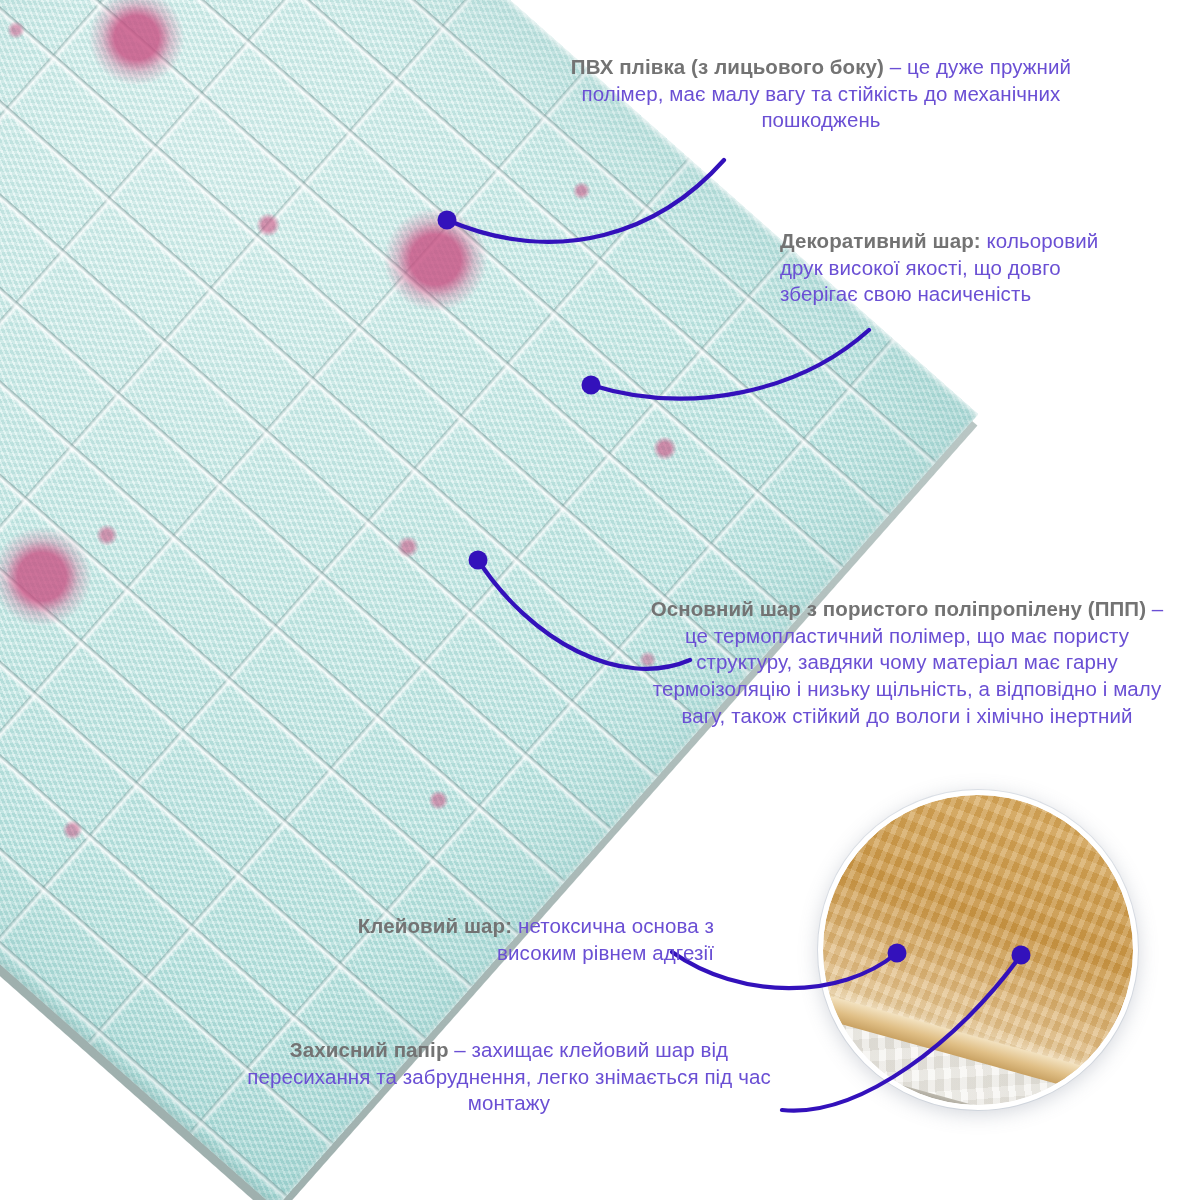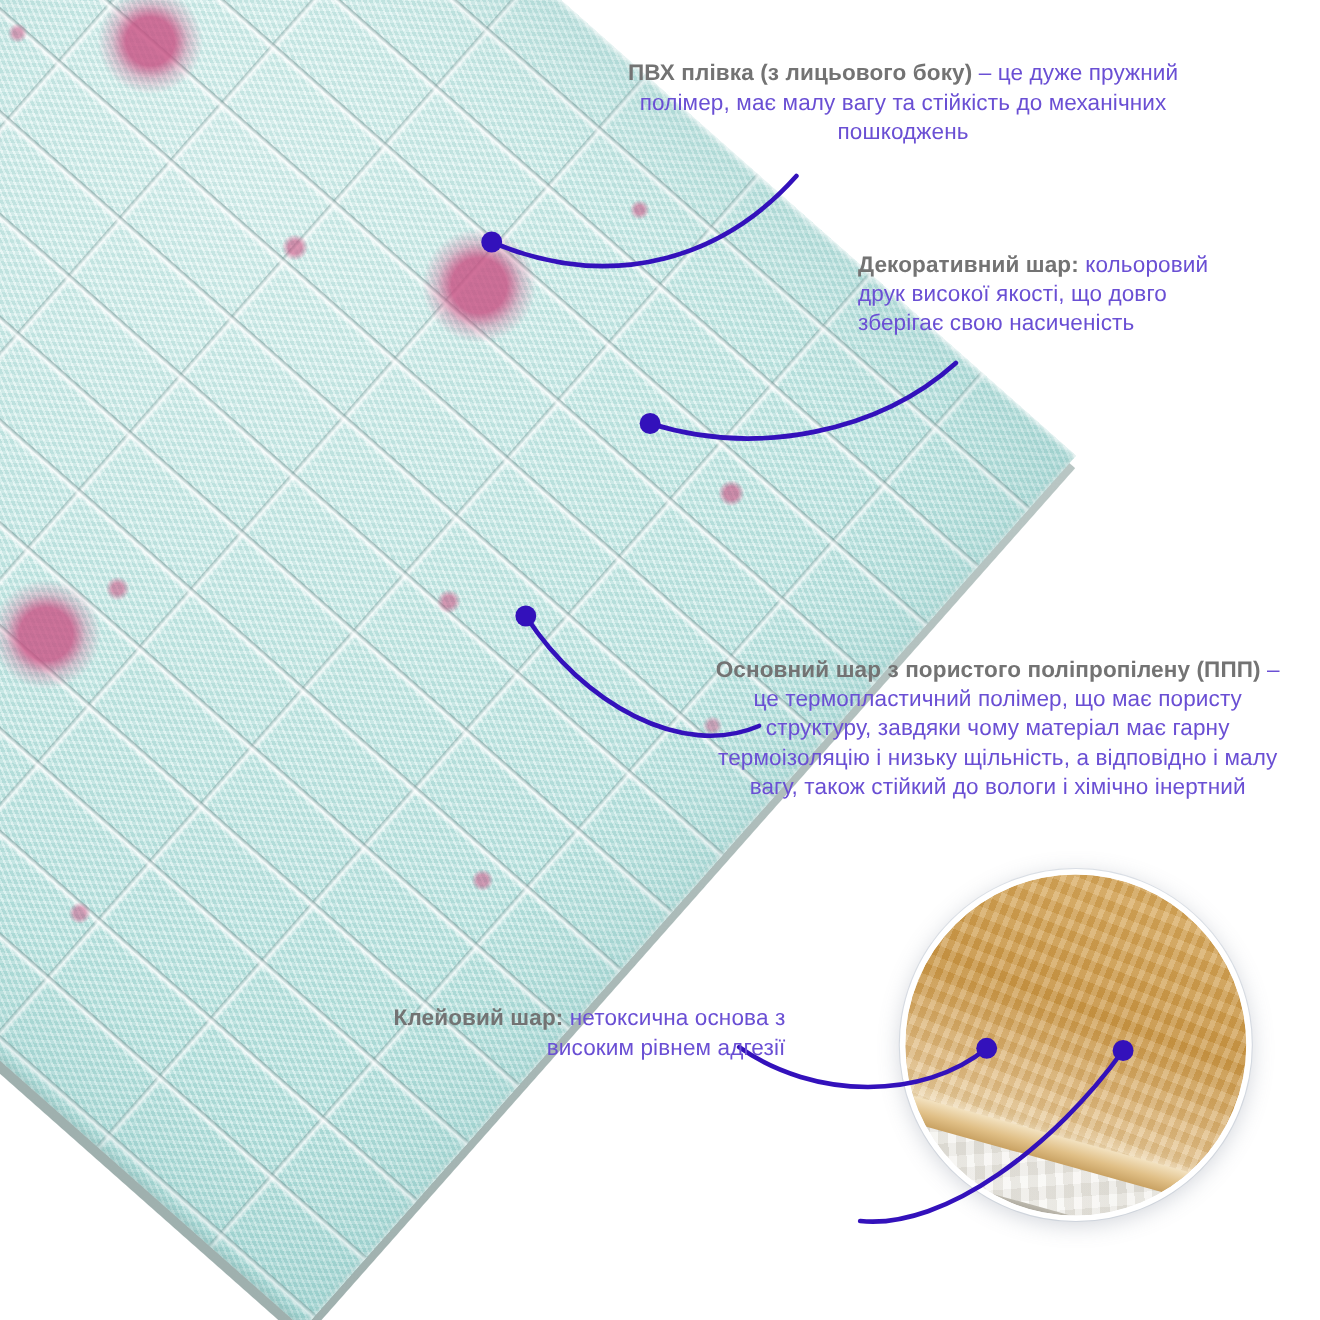--- a/index.html
+++ b/index.html
@@ -184,14 +184,17 @@
   </div>
 
   <div class="callout" id="callout-ppp">
     <b>Основний шар з пористого поліпропілену (ППП)</b><span> – це термопластичний полімер, що має пористу структуру, завдяки чому матеріал має гарну термоізоляцію і низьку щільність, а відповідно і малу вагу, також стійкий до вологи і хімічно інертний</span>
   </div>
 
   <div class="callout" id="callout-glue">
     <b>Клейовий шар:</b><span> нетоксична основа з високим рівнем адгезії</span>
   </div>
 
+  <div class="callout" id="callout-paper">
+    <b>Захисний папір</b><span> – захищає клейовий шар від пересихання та забруднення, легко знімається під час монтажу</span>
+  </div>
 
 </div>
 
 </body></html>

